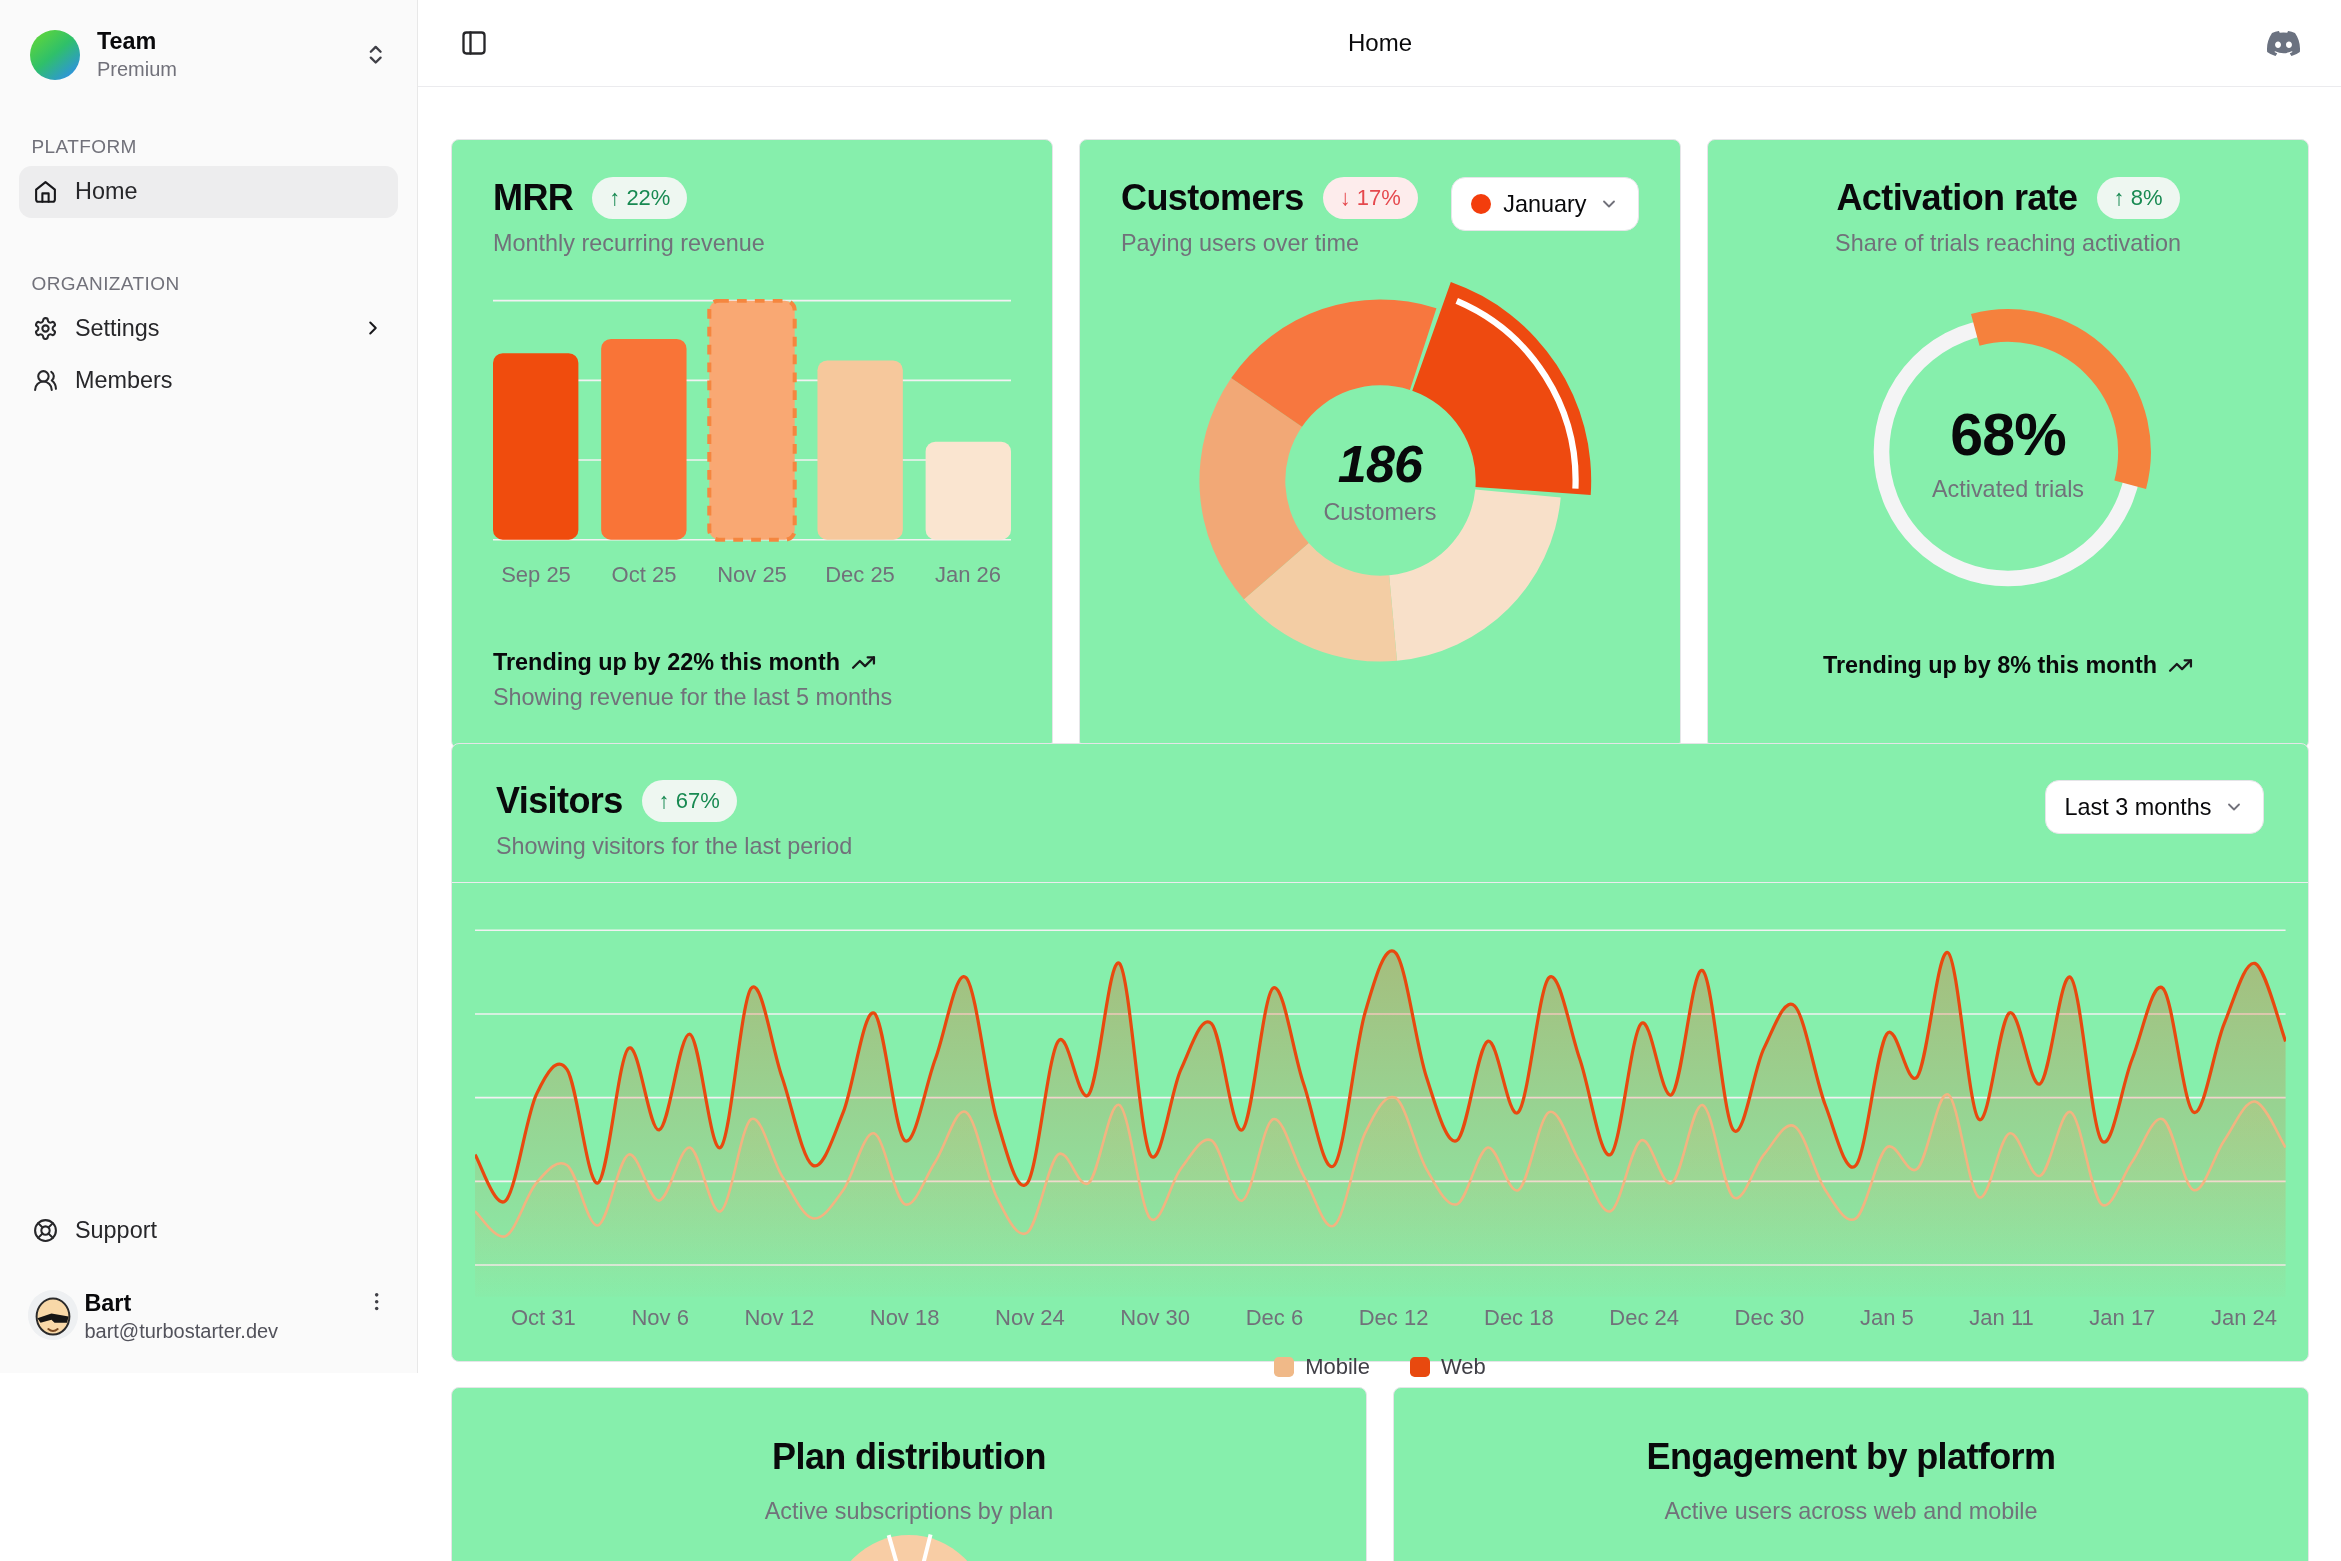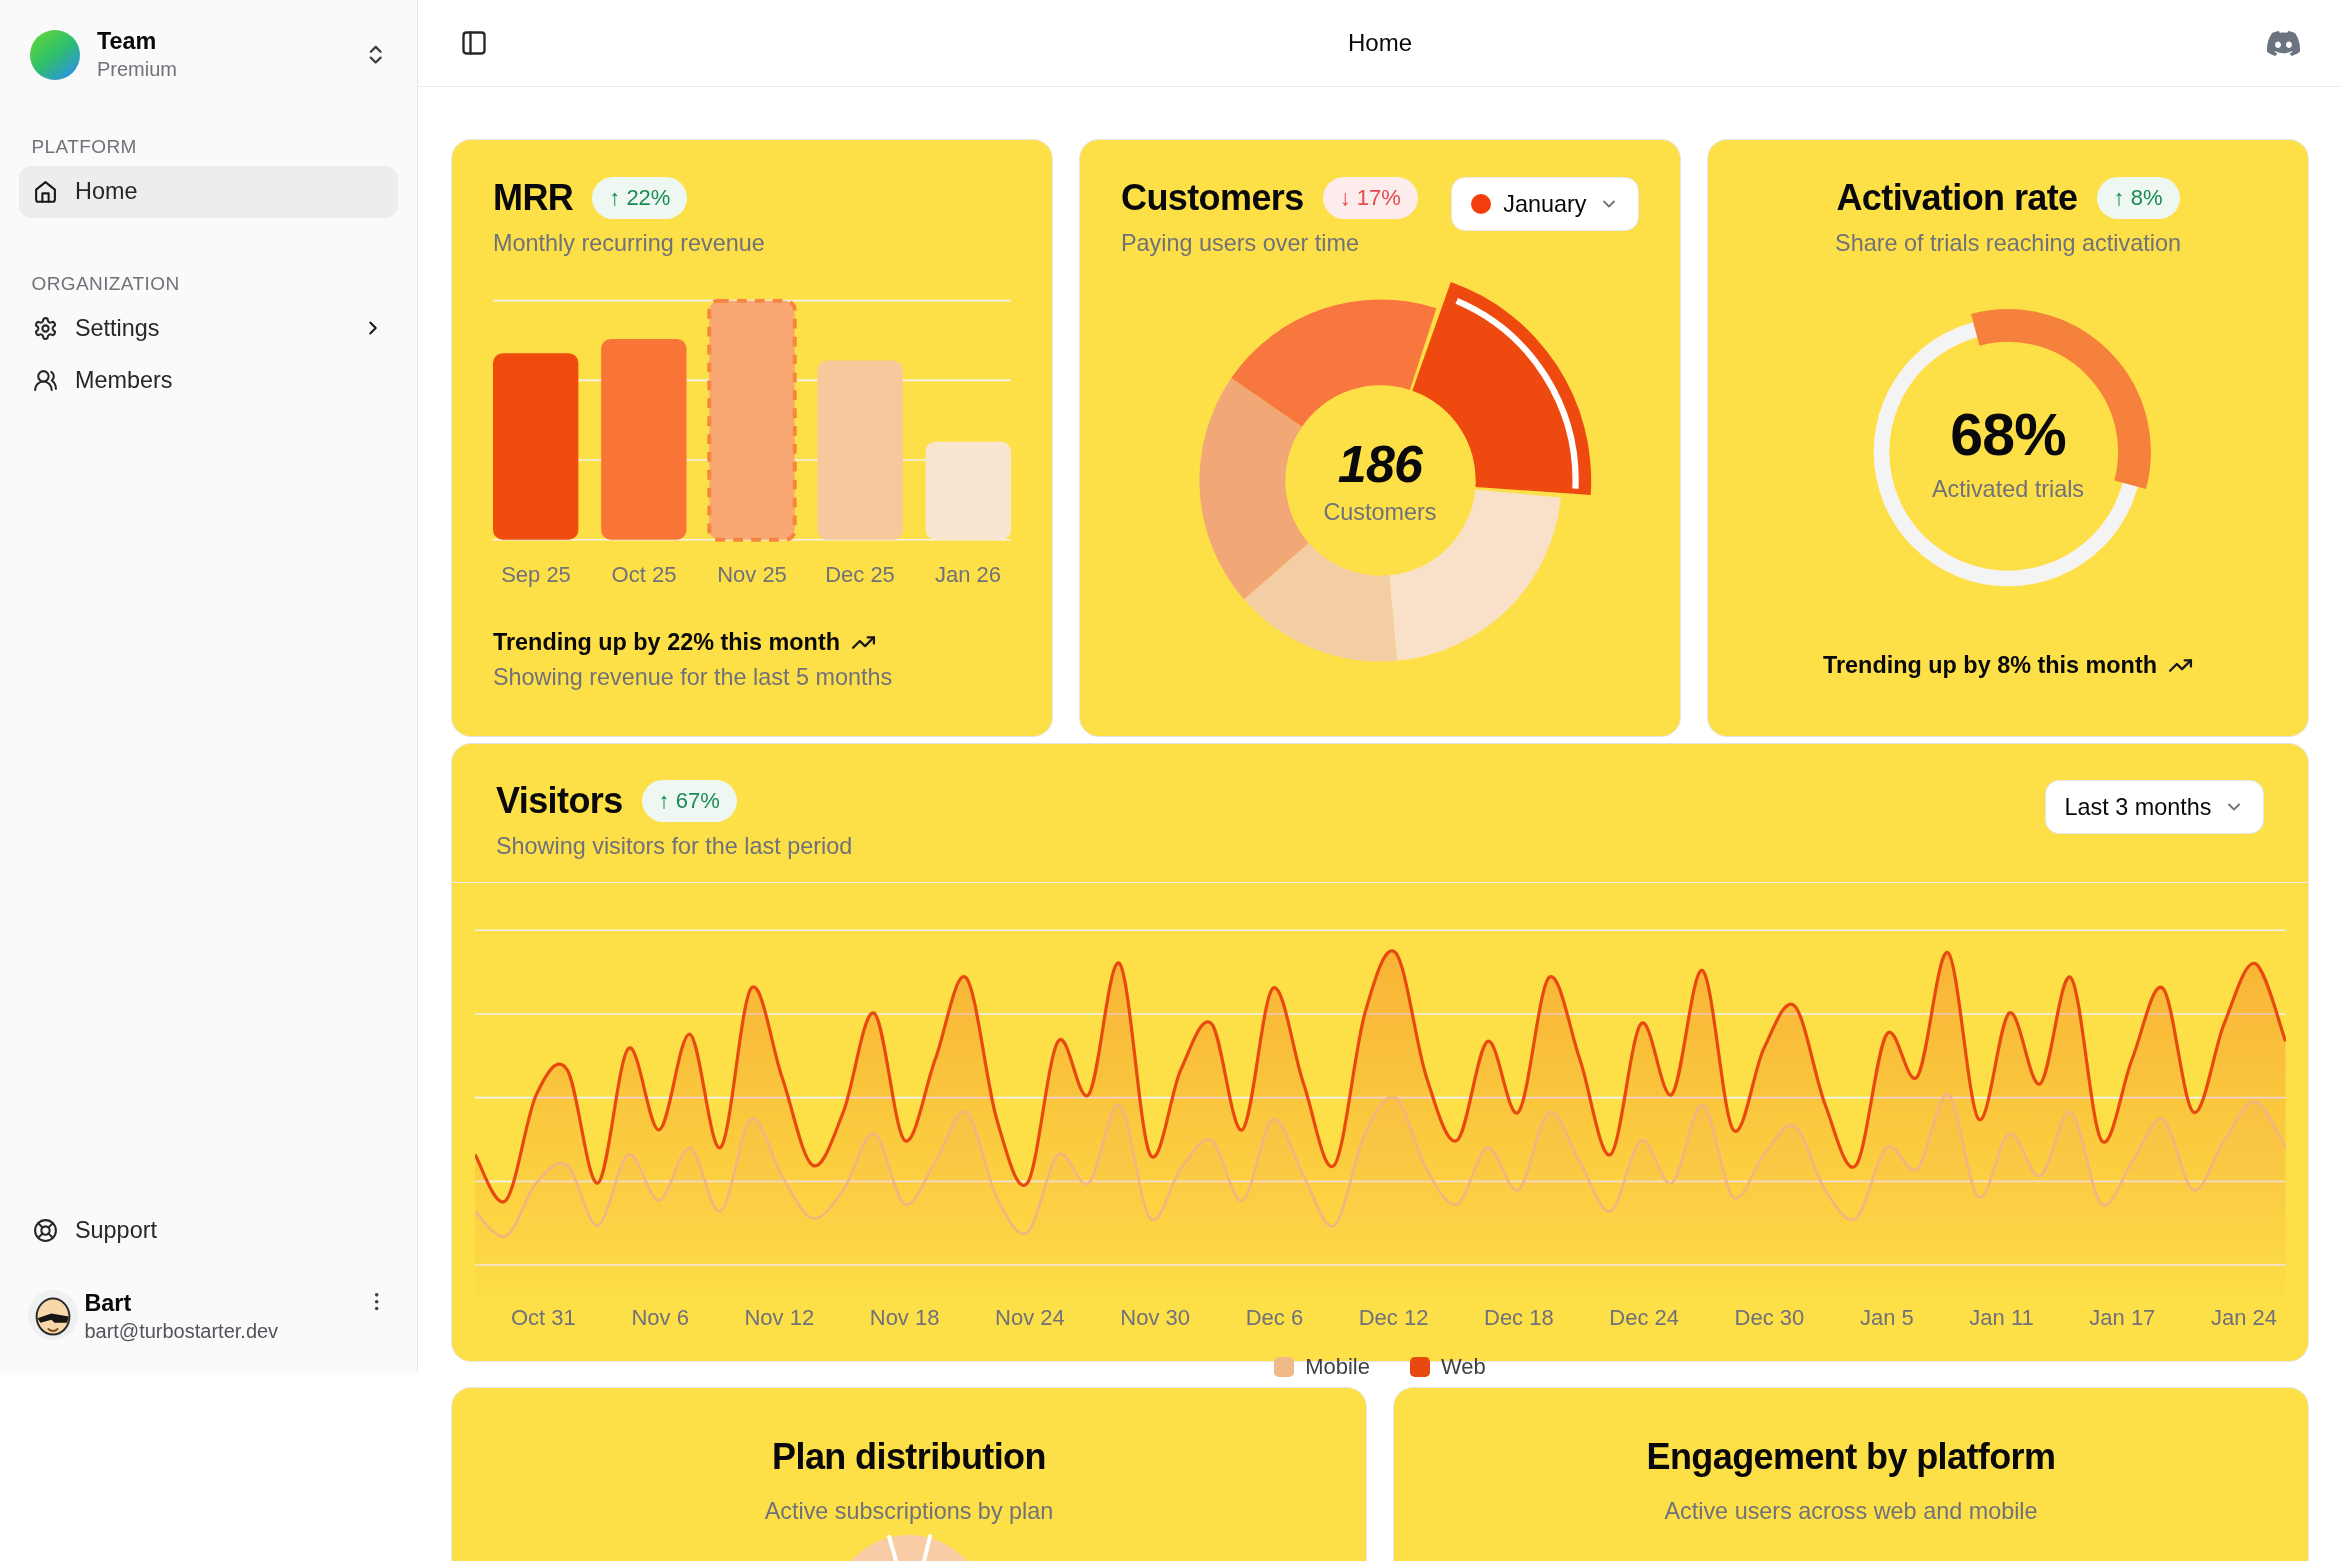--- a/index.html
+++ b/index.html
@@ -33,42 +33,42 @@
   
   .topbar { position:absolute; left:418px; top:0; width:1924px; height:87px; background:#fff;
     border-bottom:1.6px solid #ebebee; display:flex; align-items:center; padding:0 42px; }
   .topbar-title { position:absolute; left:0; right:0; text-align:center; font-size:24px; font-weight:500; color:#09090b; }
   .panel-toggle { color:#27272a; cursor:pointer; z-index:2; display:flex; }
   .discord { margin-left:auto; color:#6b7280; cursor:pointer; z-index:2; display:flex; }
 
   
   .content { position:absolute; left:418px; top:87px; width:1924px; height:1474px;
     padding:52px 33px 0; overflow:hidden; background:#fff; }
-  .card { background:#fde047; border:1.6px solid #e5e5e8; border-radius:20px; position:relative; }
+  .card { background:#86efac; border:1.6px solid #e5e5e8; border-radius:8px; position:relative; }
   .row1 { display:grid; grid-template-columns:repeat(3,1fr); gap:26px; height:579px; }
   .row2 { margin-top:25px; height:619px; }
   .row3 { display:grid; grid-template-columns:repeat(2,1fr); gap:26px; margin-top:25px; height:336px; }
   .row3 .card { overflow:hidden; }
 
   .card-pad { padding:37px 41px; }
   .title-row { display:flex; align-items:center; gap:19px; }
   .card-title { font-size:36px; font-weight:700; letter-spacing:-0.6px; color:#09090b; }
   .badge { display:inline-flex; align-items:center; gap:6.2px; font-size:22px; font-weight:500;
     border-radius:780px; padding:7.8px 17px; }
   .badge.up { color:#188a52; background:#eef7f1; }
   .badge.down { color:#e5484d; background:#fdecec; }
   .card-sub { font-size:23.4px; color:#71717a; margin-top:11px; }
   .foot-main { font-size:23.4px; font-weight:600; color:#09090b; display:flex; align-items:center; gap:11px; }
   .foot-sub { font-size:23.4px; color:#71717a; margin-top:7.8px; }
 
   
   .mrr-chart { margin-top:42px; width:100%; }
   .mrr-labels { display:flex; gap:22px; margin-top:19px; }
   .mrr-labels span { width:82px; text-align:center; font-size:22px; color:#71717a; flex:1; }
-  .mrr-foot { margin-top:41px; }
+  .mrr-foot { margin-top:61px; }
 
   
   .cust-head { display:flex; align-items:flex-start; justify-content:space-between; }
   .select-btn { display:flex; align-items:center; gap:12.5px; border:1.6px solid #e5e5e8; border-radius:14px;
     background:#fff; padding:12.5px 19px; font-size:23.4px; color:#09090b; cursor:pointer; }
   .dot { width:20px; height:20px; border-radius:50%; background:#f33d0c; }
   .chev { color:#71717a; }
   .donut-wrap { position:relative; width:437px; margin:4.7px auto 0; }
   .donut-center { position:absolute; left:0; top:0; width:100%; height:100%;
     display:flex; flex-direction:column; align-items:center; justify-content:center; pointer-events:none; }

